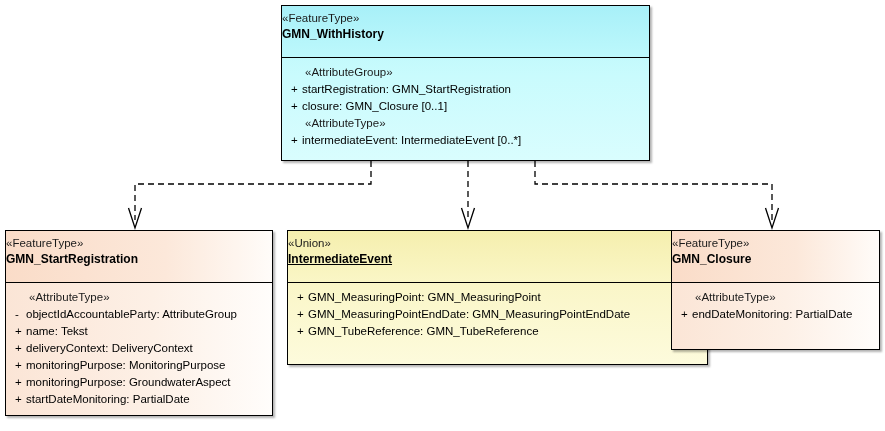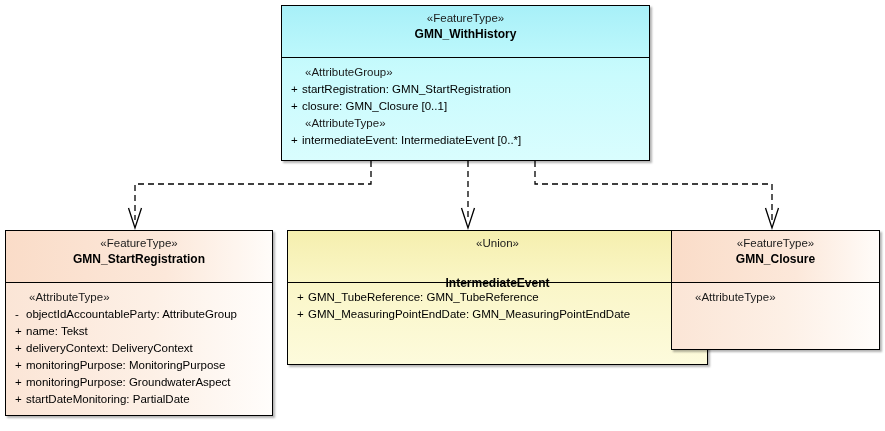--- a/index.html
+++ b/index.html
@@ -38,41 +38,41 @@
     position: absolute;
     box-sizing: border-box;
     border: 1.4px solid #000000;
     z-index: 2;
     overflow: hidden;
     box-shadow: 2px 2px 2px rgba(0,0,0,0.30);
   }
 
   .class-header {
     box-sizing: border-box;
-    text-align: center;
+    text-align: left;
     padding-top: 5px;
     border-bottom: 1.4px solid #000000;
   }
 
   .stereotype {
     font-size: 11.5px;
     color: #1a1a1a;
     line-height: 15px;
     white-space: nowrap;
   }
 
   .class-name {
     font-size: 12px;
     font-weight: bold;
     color: #000000;
     line-height: 16px;
     white-space: nowrap;
   }
   .class-name.underlined {
-    margin-top: 24px;
+    text-decoration: underline;
   }
 
   .class-body {
     box-sizing: border-box;
     padding-top: 6px;
     overflow: hidden;
   }
 
   .group-stereotype {
     font-size: 11.5px;
@@ -238,31 +238,37 @@
     </div>
   </div>
 
   <div class="uml-class" id="class-intermediateevent">
     <div class="class-header">
       <div class="stereotype">«Union»</div>
       <div class="class-name underlined">IntermediateEvent</div>
     </div>
     <div class="class-body">
       <div class="attr-row">
+        <span class="attr-vis">+</span><span class="attr-text">GMN_MeasuringPoint: GMN_MeasuringPoint</span>
+      </div>
+      <div class="attr-row">
+        <span class="attr-vis">+</span><span class="attr-text">GMN_MeasuringPointEndDate: GMN_MeasuringPointEndDate</span>
+      </div>
+      <div class="attr-row">
         <span class="attr-vis">+</span><span class="attr-text">GMN_TubeReference: GMN_TubeReference</span>
-      </div>
-      <div class="attr-row">
-        <span class="attr-vis">+</span><span class="attr-text">GMN_MeasuringPointEndDate: GMN_MeasuringPointEndDate</span>
       </div>
     </div>
   </div>
 
   <div class="uml-class" id="class-gmn-closure">
     <div class="class-header">
       <div class="stereotype">«FeatureType»</div>
       <div class="class-name">GMN_Closure</div>
     </div>
     <div class="class-body">
       <div class="group-stereotype">«AttributeType»</div>
+      <div class="attr-row">
+        <span class="attr-vis">+</span><span class="attr-text">endDateMonitoring: PartialDate</span>
+      </div>
     </div>
   </div>
 
 </div>
 
 </body></html>

